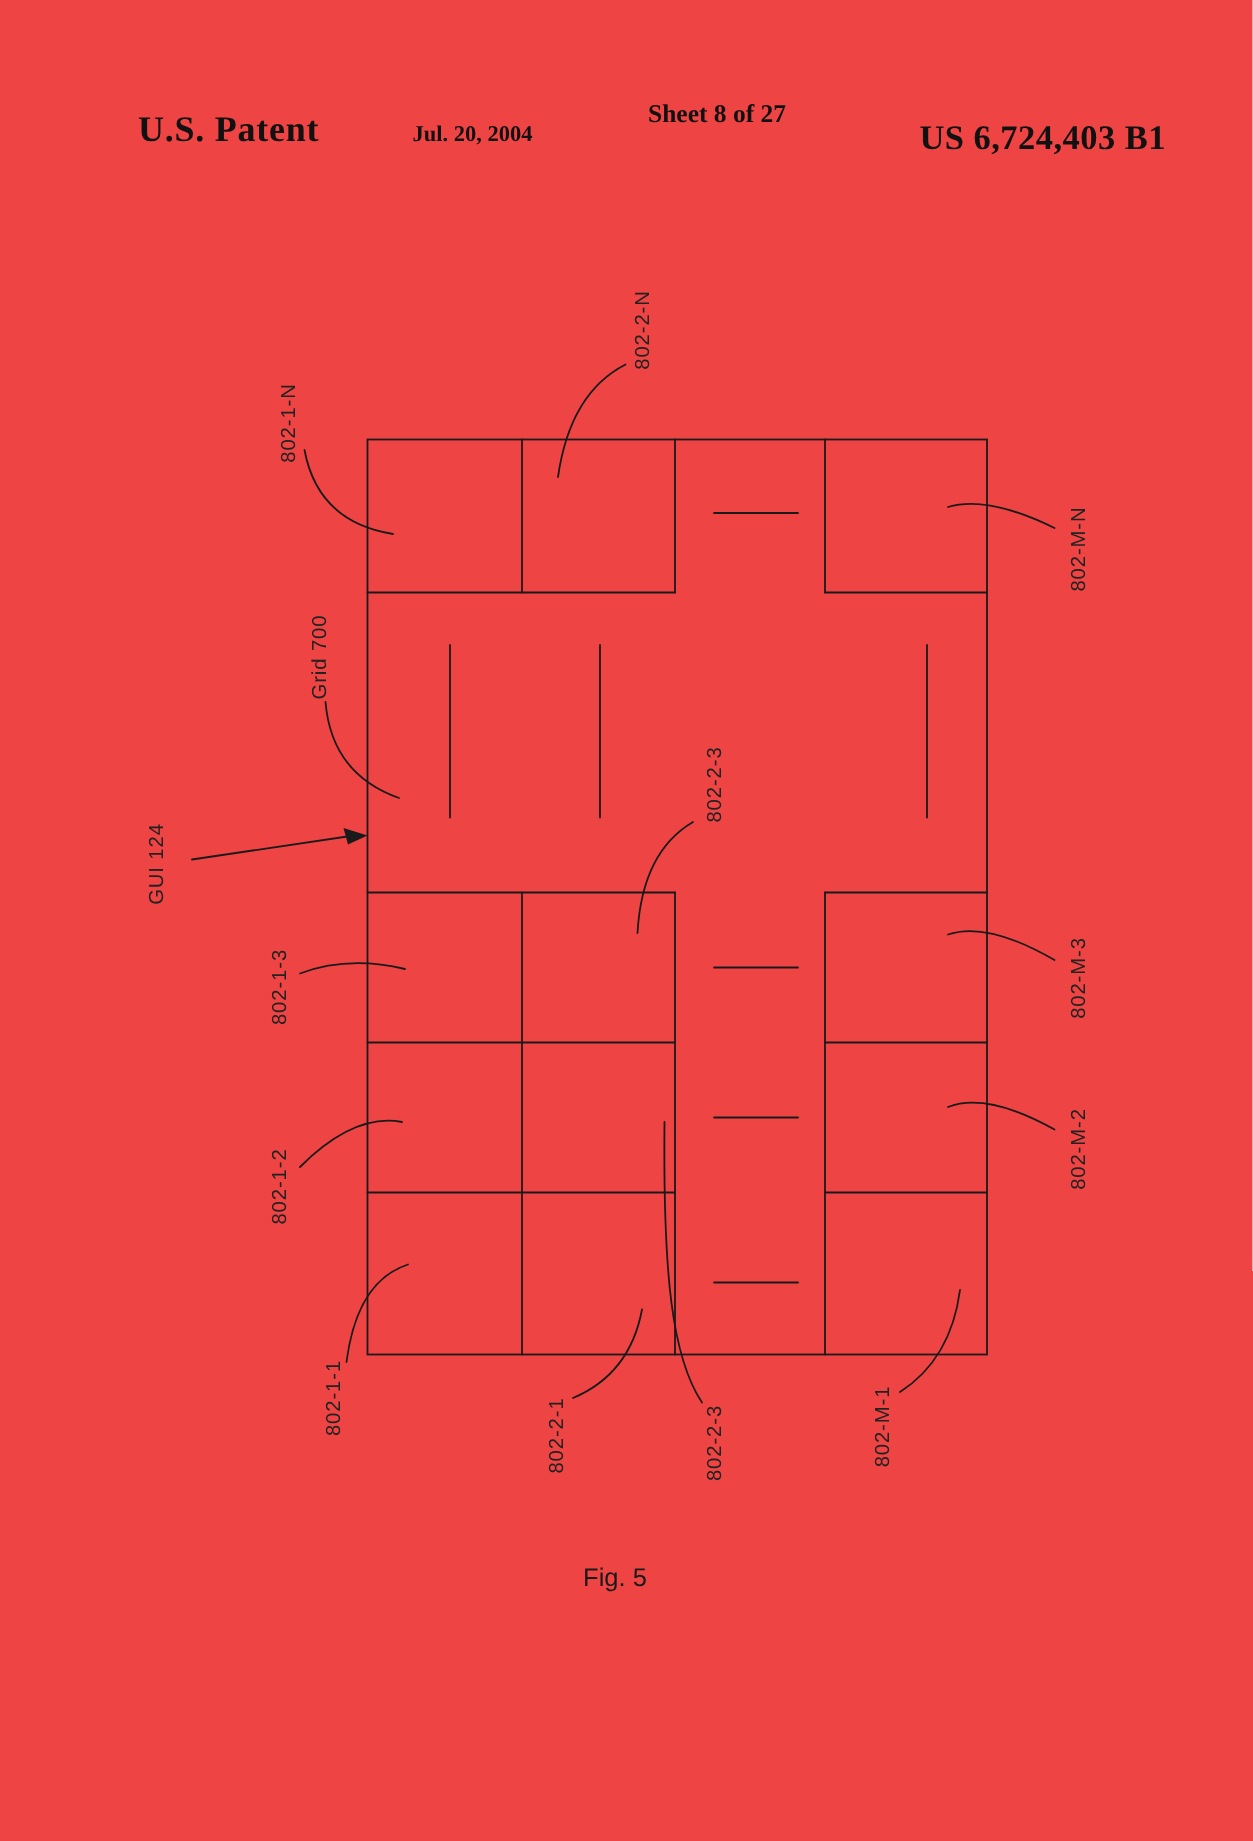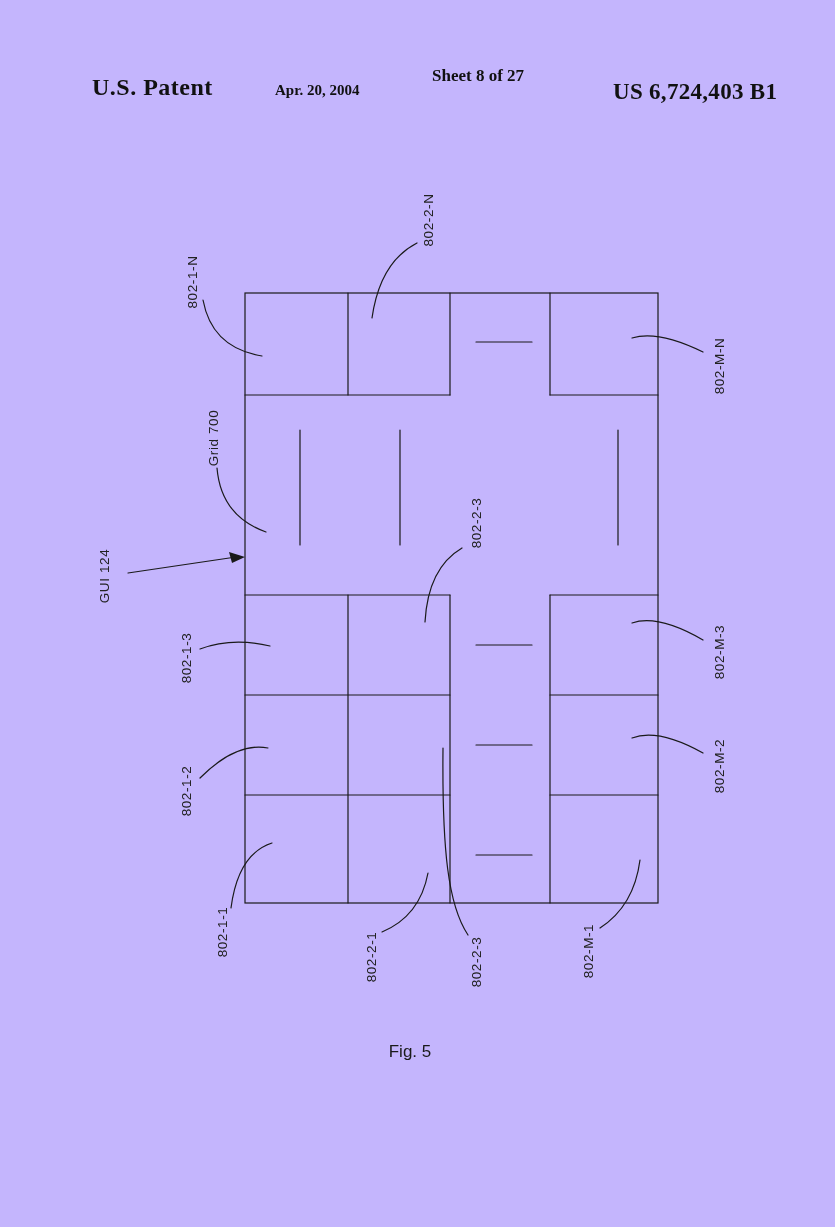--- a/index.html
+++ b/index.html
@@ -1,20 +1,20 @@
 <!DOCTYPE html>
 <html><head>
 <meta charset="utf-8">
 <style>
   html, body { margin: 0; padding: 0; background: #ffffff; }
   .page {
     position: relative;
     width: 835px;
     height: 1227px;
-    background: #c4b5fd;
+    background: #ef4444;
     overflow: hidden;
     font-family: "Liberation Serif", serif;
   }
   .hdr { position: absolute; color: #111; font-weight: bold; white-space: nowrap; }
   .hdr-title   { left: 92px;  top: 74px; font-size: 24px; letter-spacing: 0.5px; }
   .hdr-date    { left: 275px; top: 82px; font-size: 15px; }
   .hdr-sheet   { left: 432px; top: 66px; font-size: 17px; }
   .hdr-patnum  { left: 613px; top: 79px; font-size: 23px; letter-spacing: 0.3px; }
 
   svg.drawing { position: absolute; left: 0; top: 0; }
@@ -37,21 +37,21 @@
     color: #1a1a1a;
     white-space: nowrap;
   }
 </style>
 </head>
 <body>
 
 <div class="page">
 
   <span class="hdr hdr-title">U.S. Patent</span>
-  <span class="hdr hdr-date">Apr. 20, 2004</span>
+  <span class="hdr hdr-date">Jul. 20, 2004</span>
   <span class="hdr hdr-sheet">Sheet 8 of 27</span>
   <span class="hdr hdr-patnum">US 6,724,403 B1</span>
 
   <svg class="drawing" width="835" height="1227" viewBox="0 0 835 1227">
     <g fill="none" stroke="#1a1a1a" stroke-width="1.2" stroke-linecap="round">
 
       <rect x="245" y="293" width="413" height="610"></rect>
 
       <line x1="348" y1="293" x2="348" y2="395"></line>
       <line x1="450" y1="293" x2="450" y2="395"></line>

